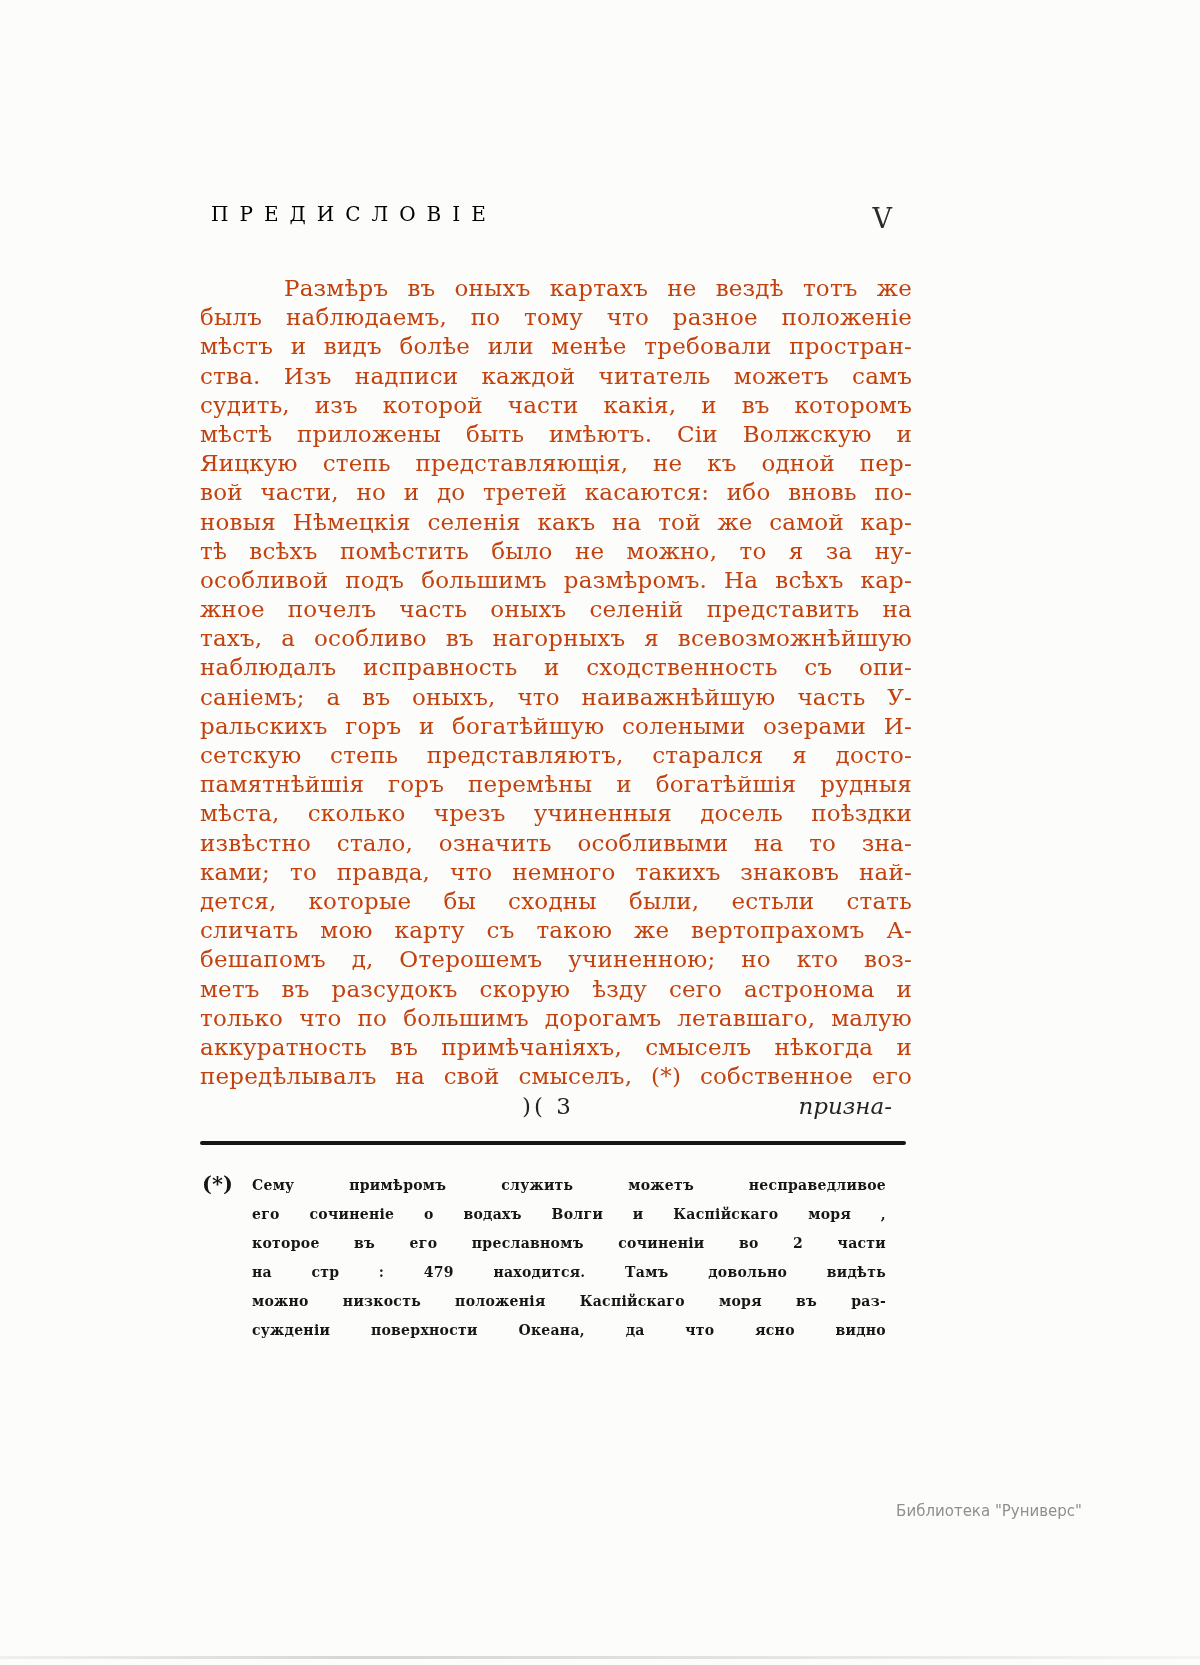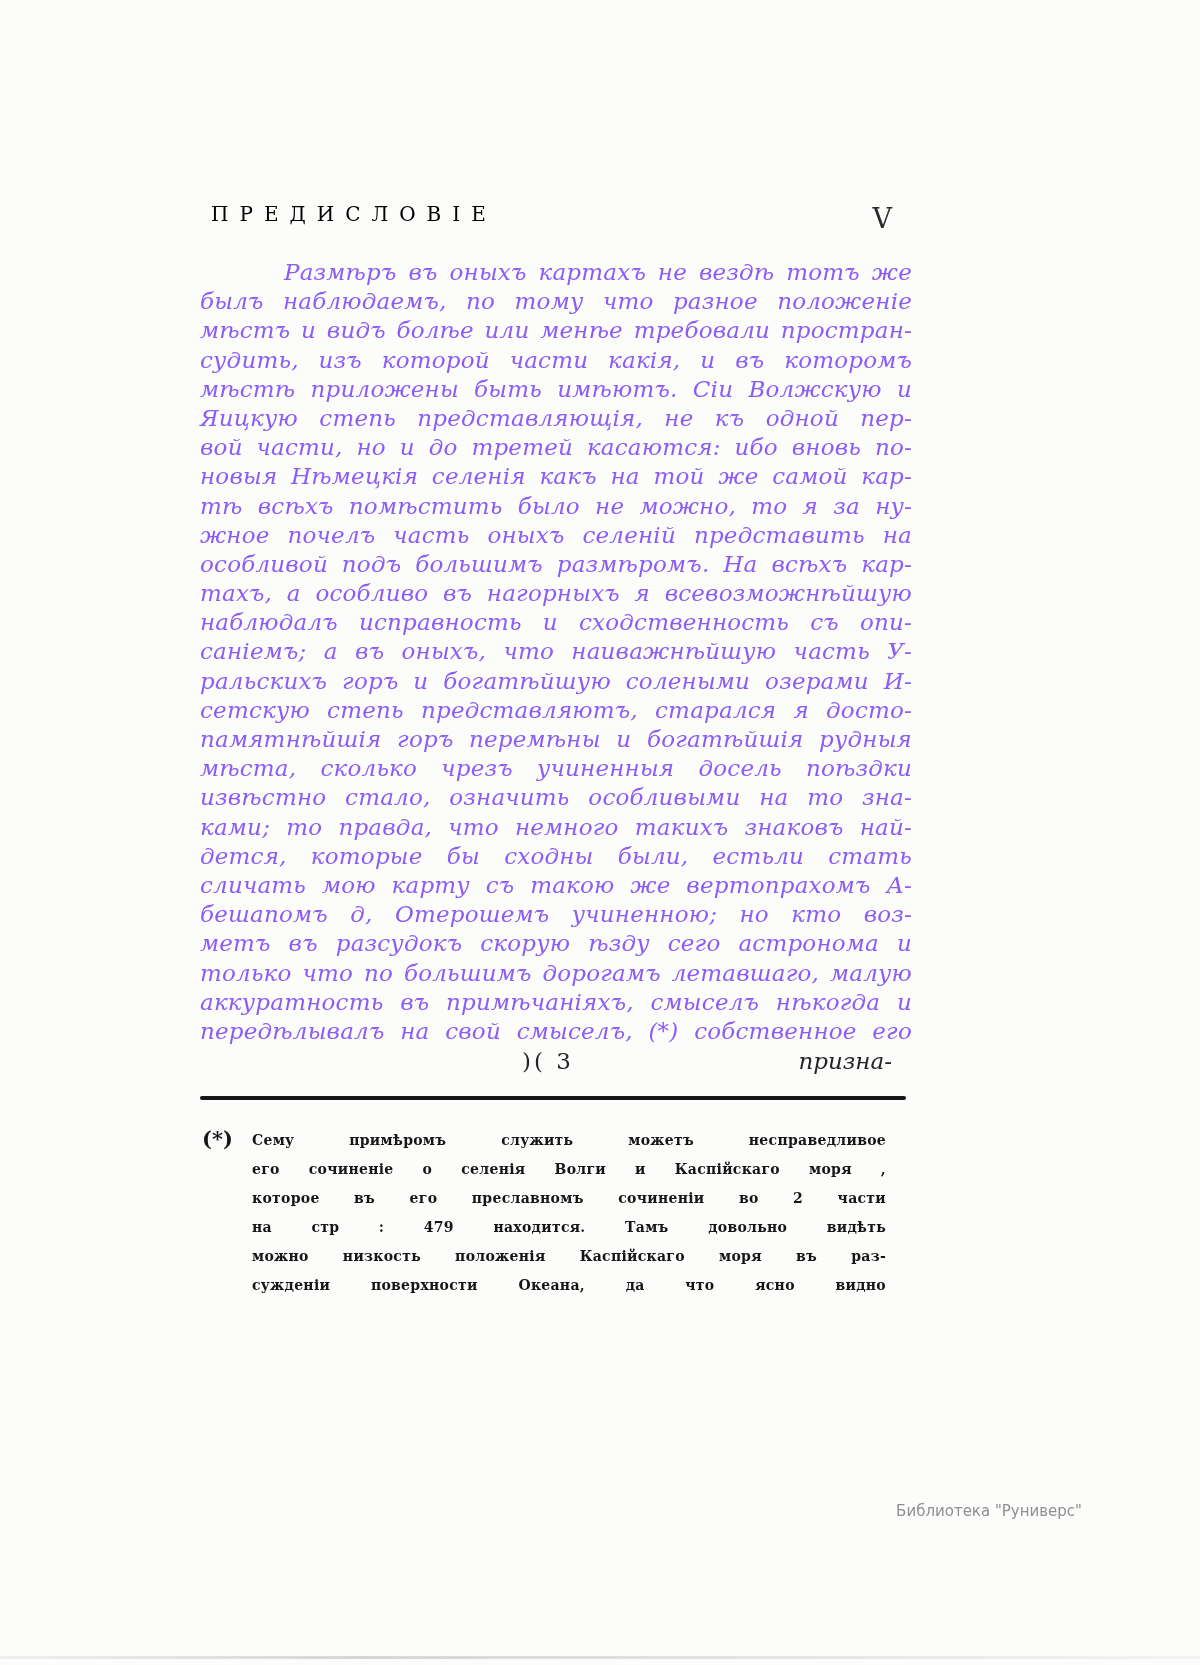--- a/index.html
+++ b/index.html
@@ -26,21 +26,21 @@
     padding-left: 11px; 
   }
   .pagenum {
     position: absolute;
     right: 18px;
     top: 1px;
     font-size: 27px;
     letter-spacing: 2px;
     color: #2b2b2b;
   }
-  .body { margin-top: 14px; color: #8b5cf6; font-style: italic; }
+  .body { margin-top: 30px; color: #c2410c; }
   .line {
     font-size: 23px;
     height: 29.2px;
     line-height: 29.2px;
     text-align: justify;
     text-align-last: justify;
     white-space: nowrap;
     letter-spacing: 0.2px;
   }
   .line:first-child { padding-left: 84px; }
@@ -110,28 +110,29 @@
 
     <div class="header-row">
       <div class="title">ПРЕДИСЛОВІЕ</div>
       <div class="pagenum">V</div>
     </div>
 
     <div class="body">
         <div class="line">Размѣръ въ оныхъ картахъ не вездѣ тотъ же</div>
         <div class="line">былъ наблюдаемъ, по тому что разное положеніе</div>
         <div class="line">мѣстъ и видъ болѣе или менѣе требовали простран-</div>
+        <div class="line">ства. Изъ надписи каждой читатель можетъ самъ</div>
         <div class="line">судить, изъ которой части какія, и въ которомъ</div>
         <div class="line">мѣстѣ приложены быть имѣютъ. Сіи Волжскую и</div>
         <div class="line">Яицкую степь представляющія, не къ одной пер-</div>
         <div class="line">вой части, но и до третей касаются: ибо вновь по-</div>
         <div class="line">новыя Нѣмецкія селенія какъ на той же самой кар-</div>
         <div class="line">тѣ всѣхъ помѣстить было не можно, то я за ну-</div>
+        <div class="line">особливой подъ большимъ размѣромъ. На всѣхъ кар-</div>
         <div class="line">жное почелъ часть оныхъ селеній представить на</div>
-        <div class="line">особливой подъ большимъ размѣромъ. На всѣхъ кар-</div>
         <div class="line">тахъ, а особливо въ нагорныхъ я всевозможнѣйшую</div>
         <div class="line">наблюдалъ исправность и сходственность съ опи-</div>
         <div class="line">саніемъ; а въ оныхъ, что наиважнѣйшую часть У-</div>
         <div class="line">ральскихъ горъ и богатѣйшую солеными озерами И-</div>
         <div class="line">сетскую степь представляютъ, старался я досто-</div>
         <div class="line">памятнѣйшія горъ перемѣны и богатѣйшія рудныя</div>
         <div class="line">мѣста, сколько чрезъ учиненныя досель поѣздки</div>
         <div class="line">извѣстно стало, означить особливыми на то зна-</div>
         <div class="line">ками; то правда, что немного такихъ знаковъ най-</div>
         <div class="line">дется, которые бы сходны были, естьли стать</div>
@@ -147,21 +148,21 @@
       <span class="sigmark">)( 3</span>
       <span class="catchword">призна-</span>
     </div>
 
     <div class="rule"></div>
 
     <div class="footnote">
       <span class="fnmark">(*)</span>
       <div>
           <div class="fnline">Сему примѣромъ служить можетъ несправедливое</div>
-          <div class="fnline">его сочиненіе о селенія Волги и Каспійскаго моря ,</div>
+          <div class="fnline">его сочиненіе о водахъ Волги и Каспійскаго моря ,</div>
           <div class="fnline">которое въ его преславномъ сочиненіи во 2 части</div>
           <div class="fnline">на стр : 479 находится.  Тамъ довольно видѣть</div>
           <div class="fnline">можно низкость положенія Каспійскаго моря въ раз-</div>
           <div class="fnline">сужденіи поверхности Океана,  да что ясно видно</div>
         </div>
     </div>
 
   </div>
 
   <div class="watermark">Библиотека "Руниверс"</div>

